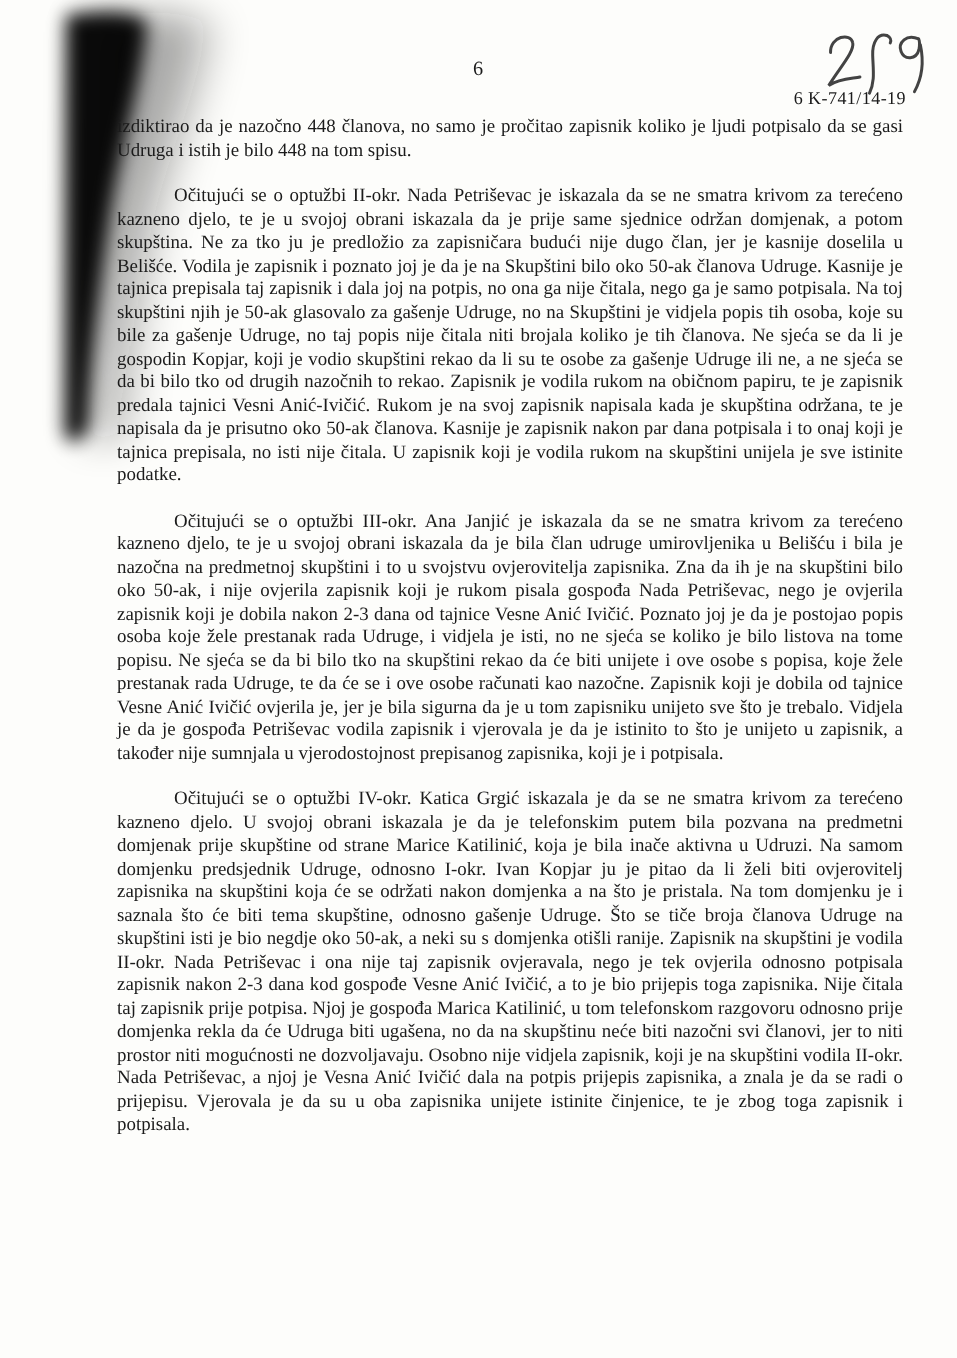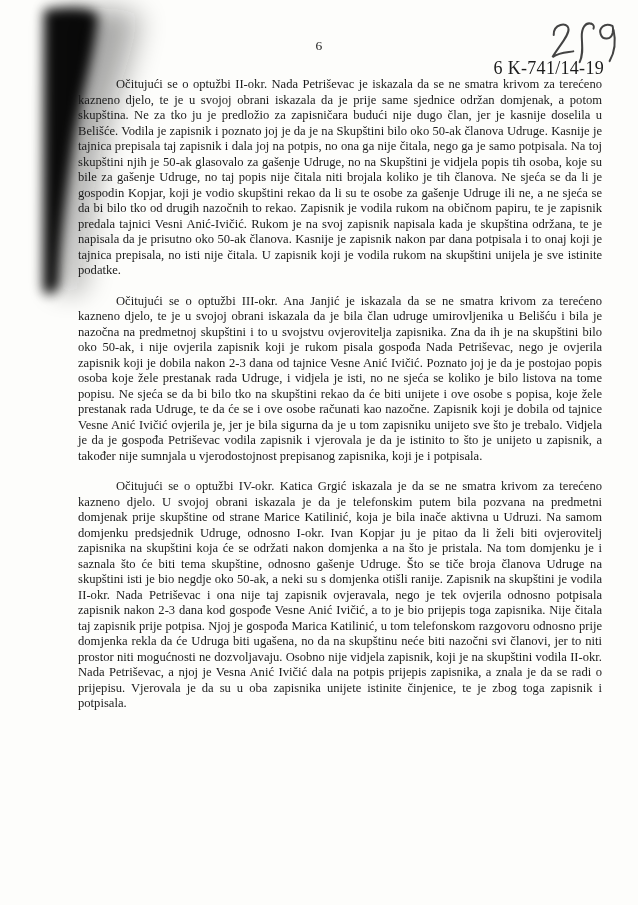--- a/index.html
+++ b/index.html
@@ -38,21 +38,21 @@
     left: 545px;
     top: 18px;
     width: 76px;
     height: 50px;
     transform: rotate(-2deg);
   }
   .case-number {
     position: absolute;
     top: 58px;
     right: 34px;
-    font-size: 18px;
+    font-size: 12px;
     letter-spacing: .3px;
   }
   .text-block {
     position: absolute;
     left: 78px;
     top: 77px;
     width: 524px;
     font-size: 12.6px;
     line-height: 15.5px;
     text-align: justify;
@@ -91,18 +91,19 @@
       <path d="M47,6 C41,4 37,10 37,19 C37,29 38,36 34,44"></path>
       <path d="M47,6 C49,7 50,9 49,11"></path>
       <path d="M68,9 C60,5 54,11 56,17 C58,23 66,23 68,16 C69,11 68,9 68,9"></path>
       <path d="M69,13 C71,24 70,34 64,44"></path>
     </g>
   </svg>
 
   <div class="case-number">6 K-741/14-19</div>
 
   <div class="text-block">
+    <p>izdiktirao da je nazočno 448 članova, no samo je pročitao zapisnik koliko je ljudi potpisalo da se gasi Udruga i istih je bilo 448 na tom spisu.</p>
     <p class="indented">Očitujući se o optužbi II-okr. Nada Petriševac je iskazala da se ne smatra krivom za terećeno kazneno djelo, te je u svojoj obrani iskazala da je prije same sjednice održan domjenak, a potom skupština. Ne za tko ju je predložio za zapisničara budući nije dugo član, jer je kasnije doselila u Belišće. Vodila je zapisnik i poznato joj je da je na Skupštini bilo oko 50-ak članova Udruge. Kasnije je tajnica prepisala taj zapisnik i dala joj na potpis, no ona ga nije čitala, nego ga je samo potpisala. Na toj skupštini njih je 50-ak glasovalo za gašenje Udruge, no na Skupštini je vidjela popis tih osoba, koje su bile za gašenje Udruge, no taj popis nije čitala niti brojala koliko je tih članova. Ne sjeća se da li je gospodin Kopjar, koji je vodio skupštini rekao da li su te osobe za gašenje Udruge ili ne, a ne sjeća se da bi bilo tko od drugih nazočnih to rekao. Zapisnik je vodila rukom na običnom papiru, te je zapisnik predala tajnici Vesni Anić-Ivičić. Rukom je na svoj zapisnik napisala kada je skupština održana, te je napisala da je prisutno oko 50-ak članova. Kasnije je zapisnik nakon par dana potpisala i to onaj koji je tajnica prepisala, no isti nije čitala. U zapisnik koji je vodila rukom na skupštini unijela je sve istinite podatke.</p>
     <p class="indented">Očitujući se o optužbi III-okr. Ana Janjić je iskazala da se ne smatra krivom za terećeno kazneno djelo, te je u svojoj obrani iskazala da je bila član udruge umirovljenika u Belišću i bila je nazočna na predmetnoj skupštini i to u svojstvu ovjerovitelja zapisnika. Zna da ih je na skupštini bilo oko 50-ak, i nije ovjerila zapisnik koji je rukom pisala gospođa Nada Petriševac, nego je ovjerila zapisnik koji je dobila nakon 2-3 dana od tajnice Vesne Anić Ivičić. Poznato joj je da je postojao popis osoba koje žele prestanak rada Udruge, i vidjela je isti, no ne sjeća se koliko je bilo listova na tome popisu. Ne sjeća se da bi bilo tko na skupštini rekao da će biti unijete i ove osobe s popisa, koje žele prestanak rada Udruge, te da će se i ove osobe računati kao nazočne. Zapisnik koji je dobila od tajnice Vesne Anić Ivičić ovjerila je, jer je bila sigurna da je u tom zapisniku unijeto sve što je trebalo. Vidjela je da je gospođa Petriševac vodila zapisnik i vjerovala je da je istinito to što je unijeto u zapisnik, a također nije sumnjala u vjerodostojnost prepisanog zapisnika, koji je i potpisala.</p>
     <p class="indented">Očitujući se o optužbi IV-okr. Katica Grgić iskazala je da se ne smatra krivom za terećeno kazneno djelo. U svojoj obrani iskazala je da je telefonskim putem bila pozvana na predmetni domjenak prije skupštine od strane Marice Katilinić, koja je bila inače aktivna u Udruzi. Na samom domjenku predsjednik Udruge, odnosno I-okr. Ivan Kopjar ju je pitao da li želi biti ovjerovitelj zapisnika na skupštini koja će se održati nakon domjenka a na što je pristala. Na tom domjenku je i saznala što će biti tema skupštine, odnosno gašenje Udruge. Što se tiče broja članova Udruge na skupštini isti je bio negdje oko 50-ak, a neki su s domjenka otišli ranije. Zapisnik na skupštini je vodila II-okr. Nada Petriševac i ona nije taj zapisnik ovjeravala, nego je tek ovjerila odnosno potpisala zapisnik nakon 2-3 dana kod gospođe Vesne Anić Ivičić, a to je bio prijepis toga zapisnika. Nije čitala taj zapisnik prije potpisa. Njoj je gospođa Marica Katilinić, u tom telefonskom razgovoru odnosno prije domjenka rekla da će Udruga biti ugašena, no da na skupštinu neće biti nazočni svi članovi, jer to niti prostor niti mogućnosti ne dozvoljavaju. Osobno nije vidjela zapisnik, koji je na skupštini vodila II-okr. Nada Petriševac, a njoj je Vesna Anić Ivičić dala na potpis prijepis zapisnika, a znala je da se radi o prijepisu. Vjerovala je da su u oba zapisnika unijete istinite činjenice, te je zbog toga zapisnik i potpisala.</p>
   </div>
 
 </div>
 
 </body></html>

